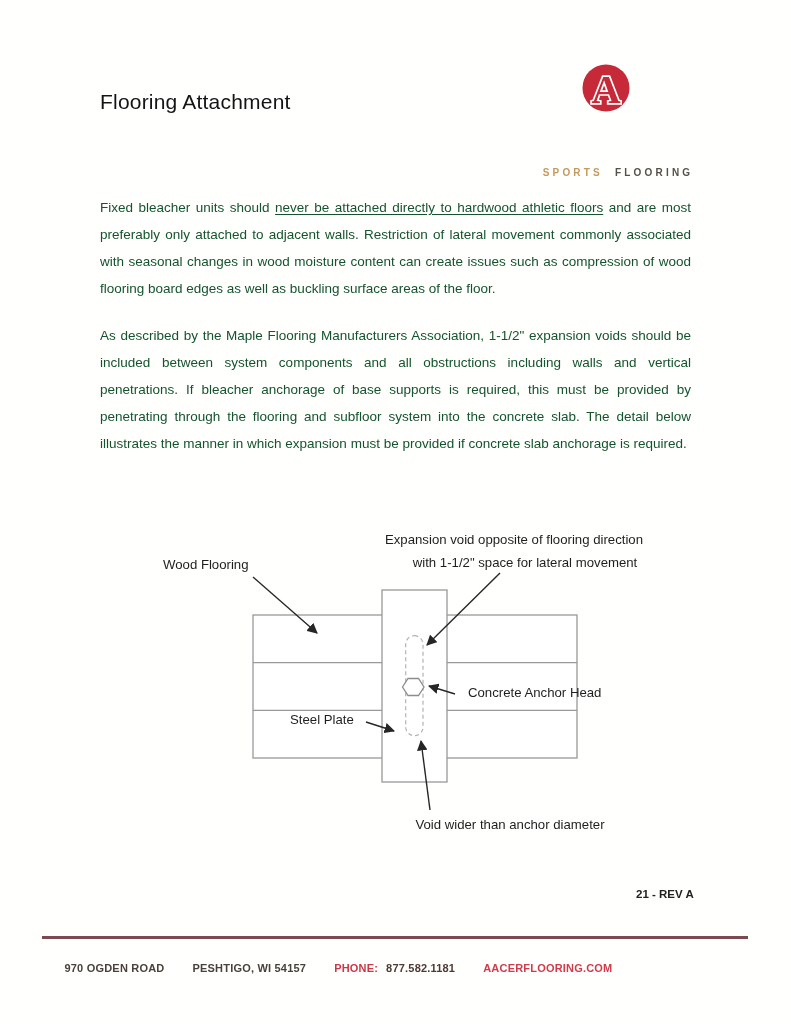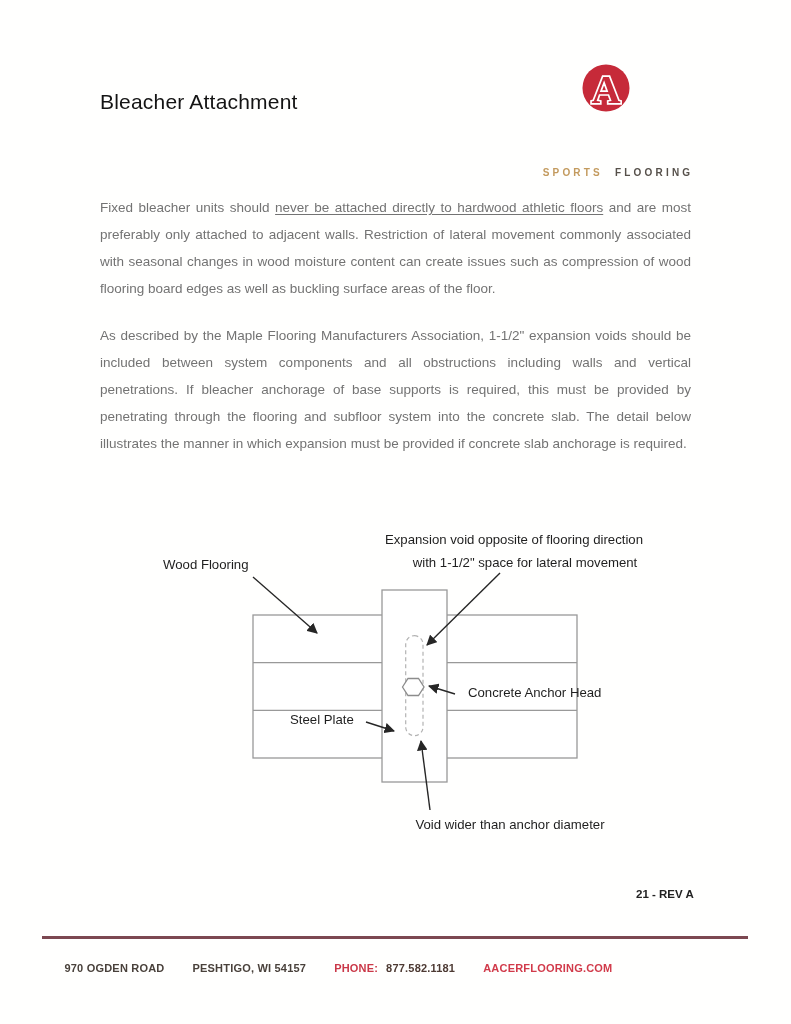--- a/index.html
+++ b/index.html
@@ -28,21 +28,21 @@
   .tagline{
     position:absolute;left:516px;top:167px;width:184px;
     text-align:center;font-size:10px;font-weight:700;letter-spacing:3.2px;
     white-space:nowrap;
   }
   .tagline .gold{color:#c39a5e;margin-left:20px;}
   .tagline .gray{color:#56504a;margin-left:6px;}
   
   .para{
     position:absolute;left:100px;width:591px;
-    font-size:13.5px;line-height:27px;color:#737373;
+    font-size:13.5px;line-height:27px;color:#14532d;
     text-align:justify;margin:0;
   }
   .p1{top:194px;}
   .p2{top:322px;}
   .u{text-decoration:underline;text-underline-offset:2px;}
   
   .diagram{position:absolute;left:100px;top:520px;width:600px;height:330px;}
   .diagram text{
     font-family:"Liberation Sans",sans-serif;
     font-size:13.2px;fill:#1f1f1f;
@@ -66,21 +66,21 @@
   .footerline .addr{color:#49413b;}
   .footerline .phone-label{color:#ca3848;margin-right:8px;}
   .footerline .phone-num{color:#4d3a33;}
   .footerline .site{color:#d13a4a;}
 </style>
 </head>
 <body>
 
 <div class="page">
 
-  <h1 class="title">Bleacher Attachment</h1>
+  <h1 class="title">Flooring Attachment</h1>
 
   <div class="monogram">
     <svg viewBox="0 0 100 100" width="48" height="48">
       <circle cx="50" cy="50" r="49" fill="#c62a39"></circle>
       <text x="50" y="81" text-anchor="middle" font-family="Liberation Serif, serif" font-weight="700" font-size="84" fill="#c62a39" stroke="#ffffff" stroke-width="7" paint-order="stroke">A</text>
     </svg>
   </div>
   <div class="tagline">
     <span class="gold">SPORTS</span>
     <span class="gray">FLOORING</span>

